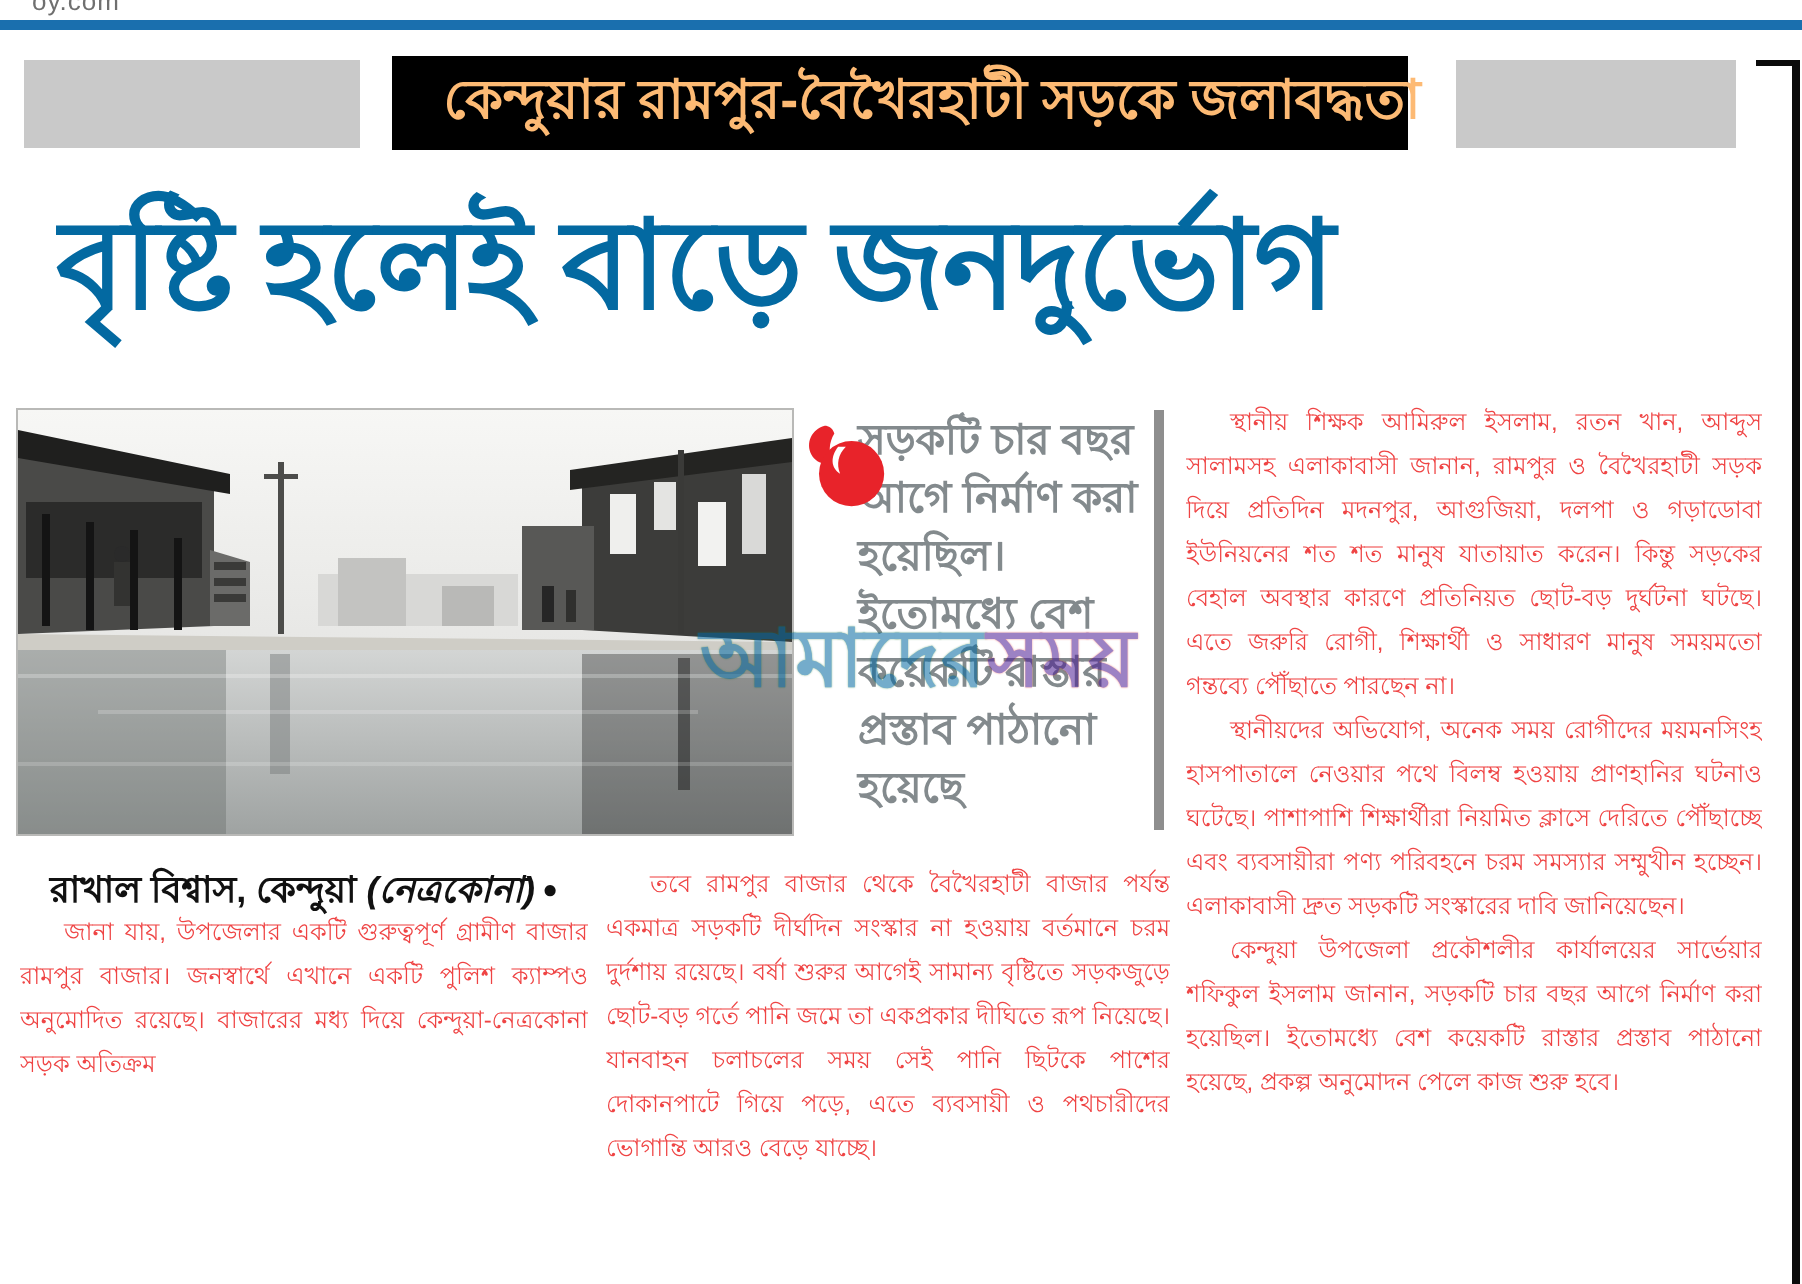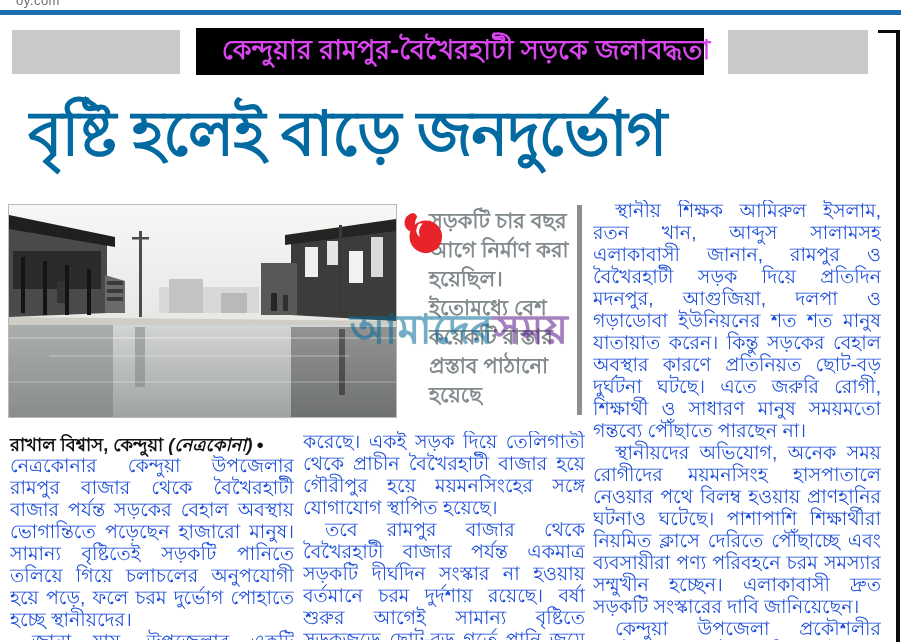--- a/index.html
+++ b/index.html
@@ -18,21 +18,21 @@
   .gray-bar.left{left:12px;top:30px;width:168px;height:44px;}
   .gray-bar.right{left:728px;top:30px;width:140px;height:44px;}
   .right-edge-line{left:896px;top:30px;width:4px;height:612px;background:#0b0b0b;}
   .right-edge-tick{left:878px;top:30px;width:18px;height:3px;background:#0b0b0b;}
 
   
   .kicker{
     left:196px;top:28px;width:508px;height:47px;background:#000;
     display:flex;align-items:center;justify-content:center;
   }
-  .kicker span{color:#d946ef;font-size:27px;font-weight:600;white-space:nowrap;margin-left:32px;}
+  .kicker span{color:#fdba74;font-size:27px;font-weight:600;white-space:nowrap;margin-left:32px;}
 
   
   .headline{
     left:28px;top:86px;width:866px;height:100px;
     font-size:62px;line-height:96px;font-weight:bold;color:#0369a1;
     white-space:nowrap;overflow:hidden;letter-spacing:-1px;
   }
 
   
   .photo{left:8px;top:204px;width:387px;height:212px;border:1px solid #b9b9b7;background:#eee;}
@@ -51,26 +51,26 @@
 
   
   .watermark{
     left:350px;top:298px;font-size:40px;font-weight:bold;letter-spacing:1px;
     opacity:.55;white-space:nowrap;z-index:5;pointer-events:none;
   }
   .wm-green{color:#0369a1;text-shadow:0 0 1px #1c7a38;}
   .wm-red{color:#4c1d95;text-shadow:0 0 1px #d22;}
 
   
-  .byline{left:10px;top:431px;width:284px;font-size:18px;color:#111;white-space:nowrap;}
+  .byline{left:10px;top:431px;width:284px;font-size:18px;color:#111;white-space:nowrap;text-align:center;}
   .byline .name{font-weight:bold;}
   .byline .loc{font-style:italic;font-weight:bold;}
   .byline .dot{font-size:13px;position:relative;top:-2px;}
 
-  .body-col{font-size:19px;line-height:22px;text-align:justify;color:#1d4ed8;}
+  .body-col{font-size:12px;line-height:22px;text-align:justify;color:#ef4444;}
   .body-col p{margin:0;}
   .body-col p.indent{text-indent:22px;}
   .col1{left:10px;top:455px;width:284px;height:185px;overflow:hidden;}
   .col2{left:303px;top:431px;width:282px;height:209px;overflow:hidden;}
   .col3{left:593px;top:200px;width:288px;height:440px;overflow:hidden;}
 </style>
 </head>
 <body>
 
 <div class="abs top-url">oy.com</div>
@@ -161,26 +161,24 @@
 
 <div class="abs watermark">
   <span class="wm-green">আমাদের</span><span class="wm-red">সময়</span>
 </div>
 
 <div class="abs byline">
   <span class="name">রাখাল বিশ্বাস, কেন্দুয়া </span><span class="loc">(নেত্রকোনা)</span><span class="dot"> ●</span>
 </div>
 
 <div class="abs body-col col1">
-  <p>নেত্রকোনার কেন্দুয়া উপজেলার রামপুর বাজার থেকে বৈখৈরহাটী বাজার পর্যন্ত সড়কের বেহাল অবস্থায় ভোগান্তিতে পড়েছেন হাজারো মানুষ। সামান্য বৃষ্টিতেই সড়কটি পানিতে তলিয়ে গিয়ে চলাচলের অনুপযোগী হয়ে পড়ে, ফলে চরম দুর্ভোগ পোহাতে হচ্ছে স্থানীয়দের।</p>
   <p class="indent">জানা যায়, উপজেলার একটি গুরুত্বপূর্ণ গ্রামীণ বাজার রামপুর বাজার। জনস্বার্থে এখানে একটি পুলিশ ক্যাম্পও অনুমোদিত রয়েছে। বাজারের মধ্য দিয়ে কেন্দুয়া-নেত্রকোনা সড়ক অতিক্রম</p>
 </div>
 
 <div class="abs body-col col2">
-  <p>করেছে। একই সড়ক দিয়ে তেলিগাতী থেকে প্রাচীন বৈখৈরহাটী বাজার হয়ে গৌরীপুর হয়ে ময়মনসিংহের সঙ্গে যোগাযোগ স্থাপিত হয়েছে।</p>
   <p class="indent">তবে রামপুর বাজার থেকে বৈখৈরহাটী বাজার পর্যন্ত একমাত্র সড়কটি দীর্ঘদিন সংস্কার না হওয়ায় বর্তমানে চরম দুর্দশায় রয়েছে। বর্ষা শুরুর আগেই সামান্য বৃষ্টিতে সড়কজুড়ে ছোট-বড় গর্তে পানি জমে তা একপ্রকার দীঘিতে রূপ নিয়েছে। যানবাহন চলাচলের সময় সেই পানি ছিটকে পাশের দোকানপাটে গিয়ে পড়ে, এতে ব্যবসায়ী ও পথচারীদের ভোগান্তি আরও বেড়ে যাচ্ছে।</p>
 </div>
 
 <div class="abs body-col col3">
   <p class="indent">স্থানীয় শিক্ষক আমিরুল ইসলাম, রতন খান, আব্দুস সালামসহ এলাকাবাসী জানান, রামপুর ও বৈখৈরহাটী সড়ক দিয়ে প্রতিদিন মদনপুর, আগুজিয়া, দলপা ও গড়াডোবা ইউনিয়নের শত শত মানুষ যাতায়াত করেন। কিন্তু সড়কের বেহাল অবস্থার কারণে প্রতিনিয়ত ছোট-বড় দুর্ঘটনা ঘটছে। এতে জরুরি রোগী, শিক্ষার্থী ও সাধারণ মানুষ সময়মতো গন্তব্যে পৌঁছাতে পারছেন না।</p>
   <p class="indent">স্থানীয়দের অভিযোগ, অনেক সময় রোগীদের ময়মনসিংহ হাসপাতালে নেওয়ার পথে বিলম্ব হওয়ায় প্রাণহানির ঘটনাও ঘটেছে। পাশাপাশি শিক্ষার্থীরা নিয়মিত ক্লাসে দেরিতে পৌঁছাচ্ছে এবং ব্যবসায়ীরা পণ্য পরিবহনে চরম সমস্যার সম্মুখীন হচ্ছেন। এলাকাবাসী দ্রুত সড়কটি সংস্কারের দাবি জানিয়েছেন।</p>
   <p class="indent">কেন্দুয়া উপজেলা প্রকৌশলীর কার্যালয়ের সার্ভেয়ার শফিকুল ইসলাম জানান, সড়কটি চার বছর আগে নির্মাণ করা হয়েছিল। ইতোমধ্যে বেশ কয়েকটি রাস্তার প্রস্তাব পাঠানো হয়েছে, প্রকল্প অনুমোদন পেলে কাজ শুরু হবে।</p>
 
 </div>
 

